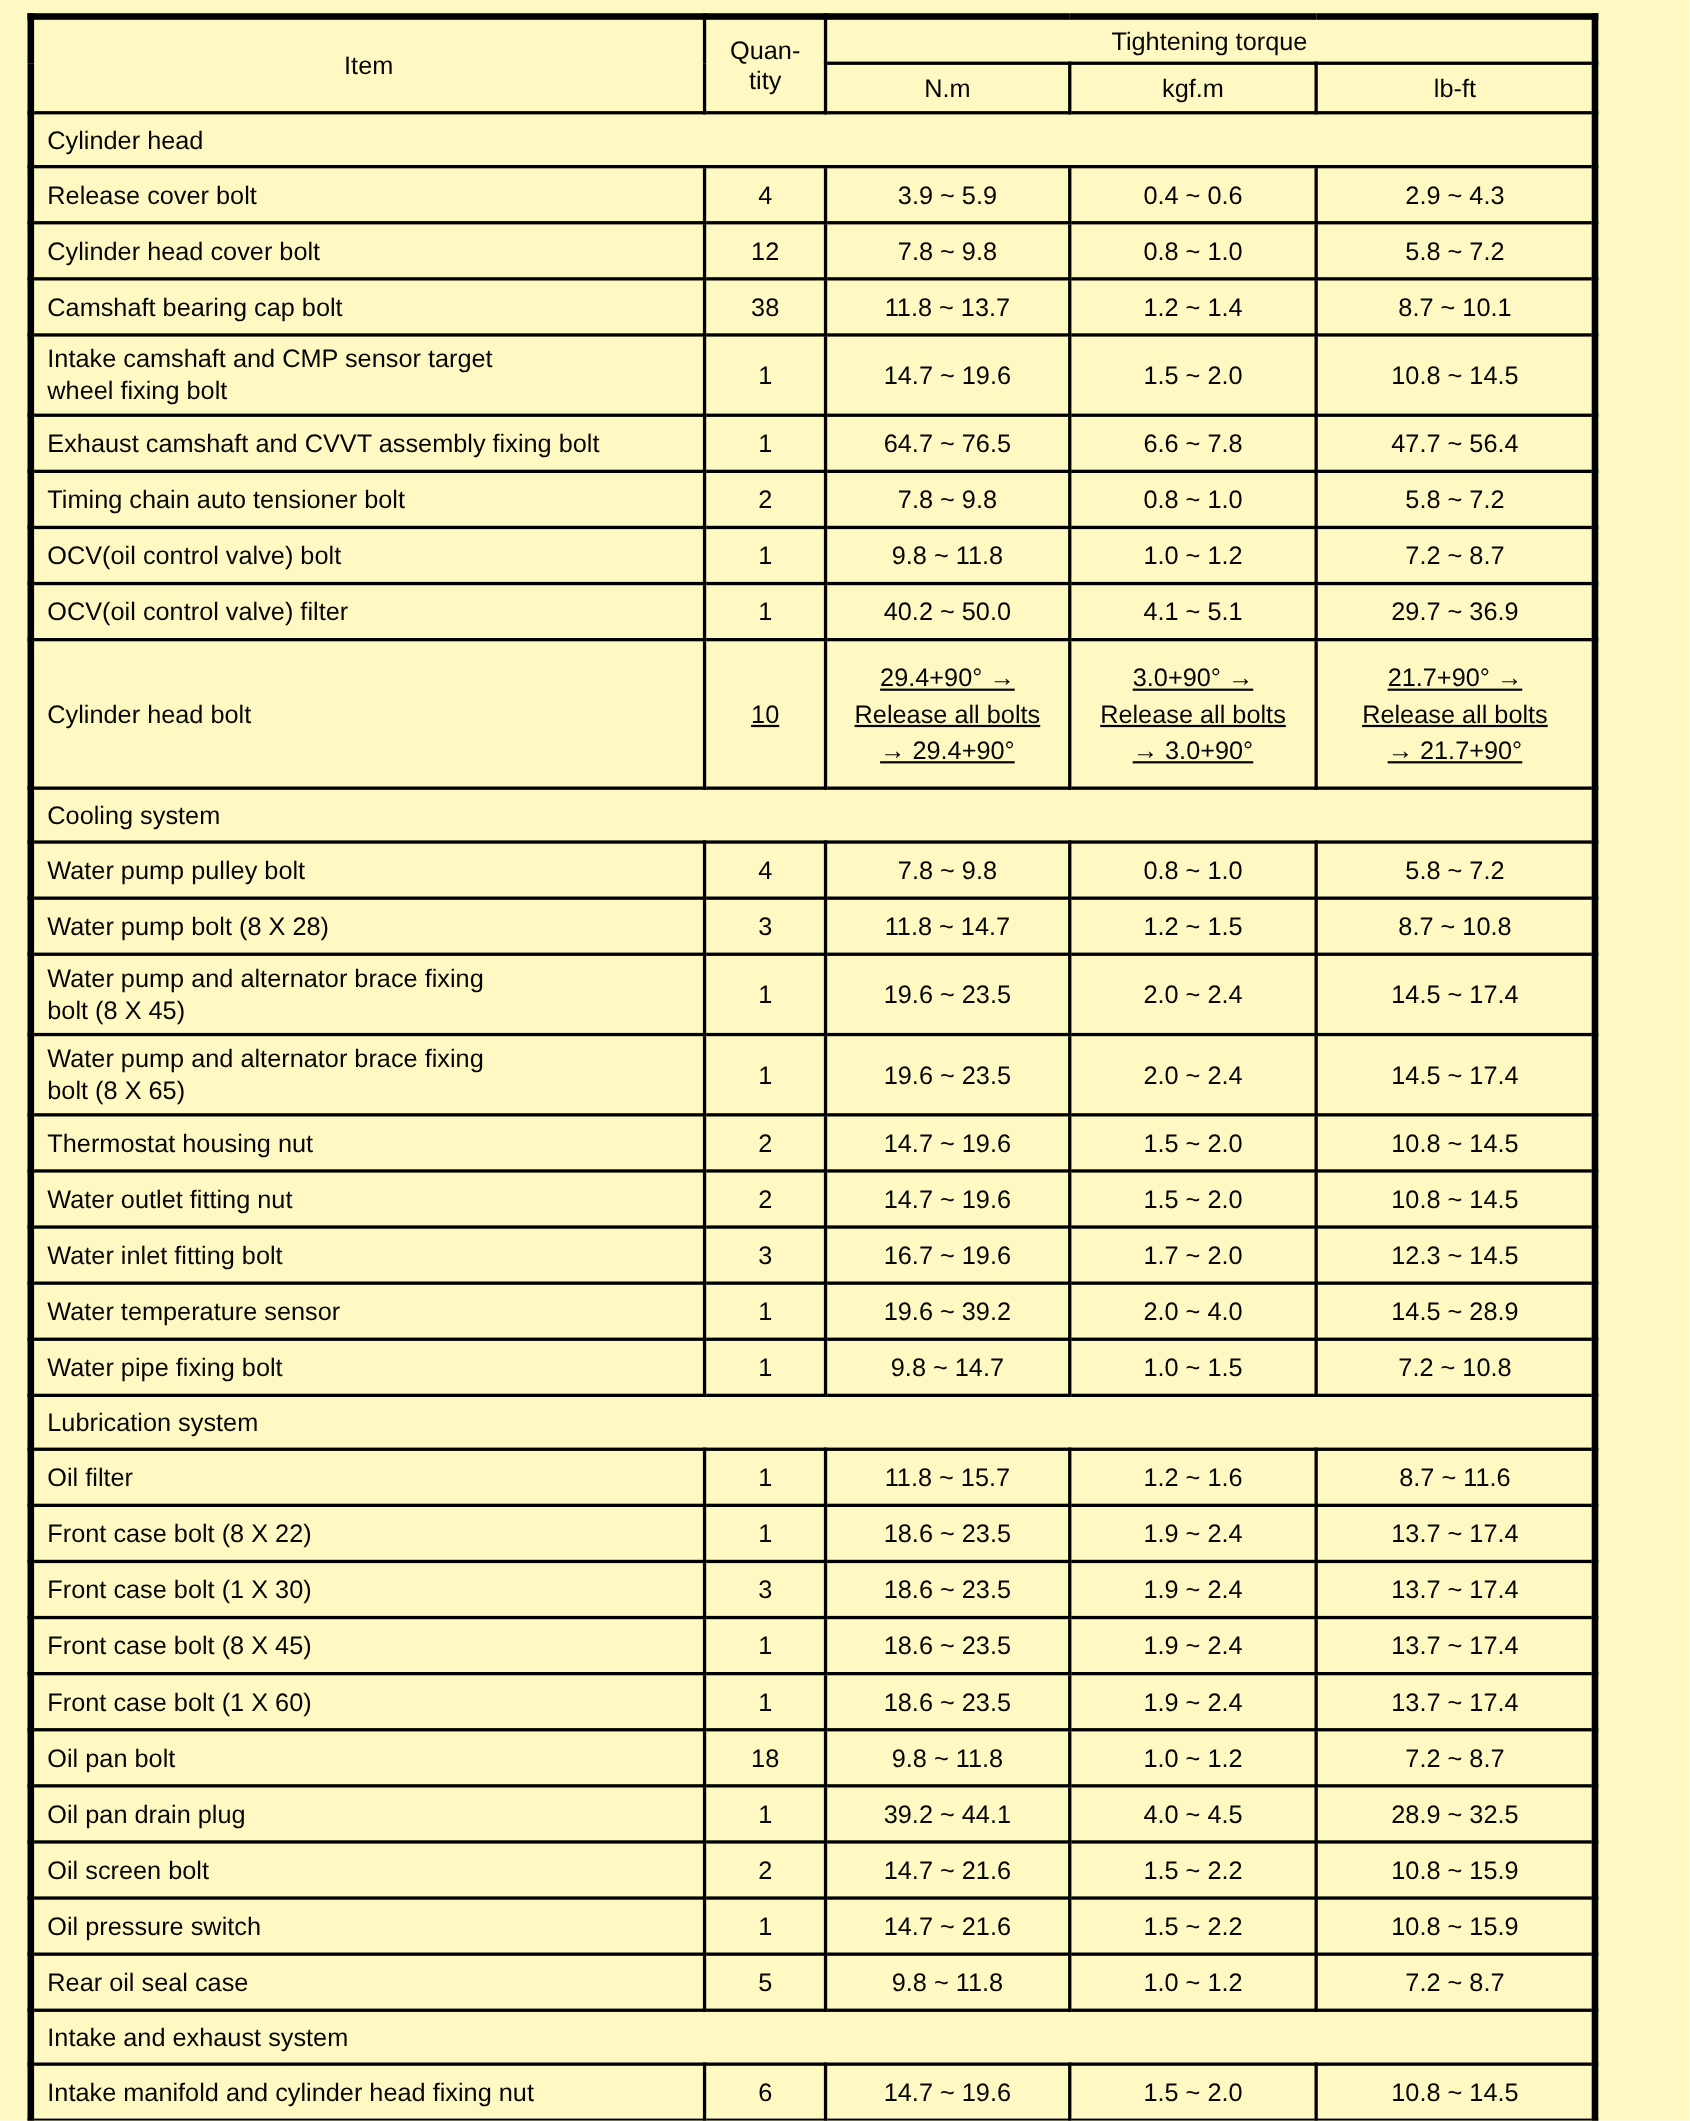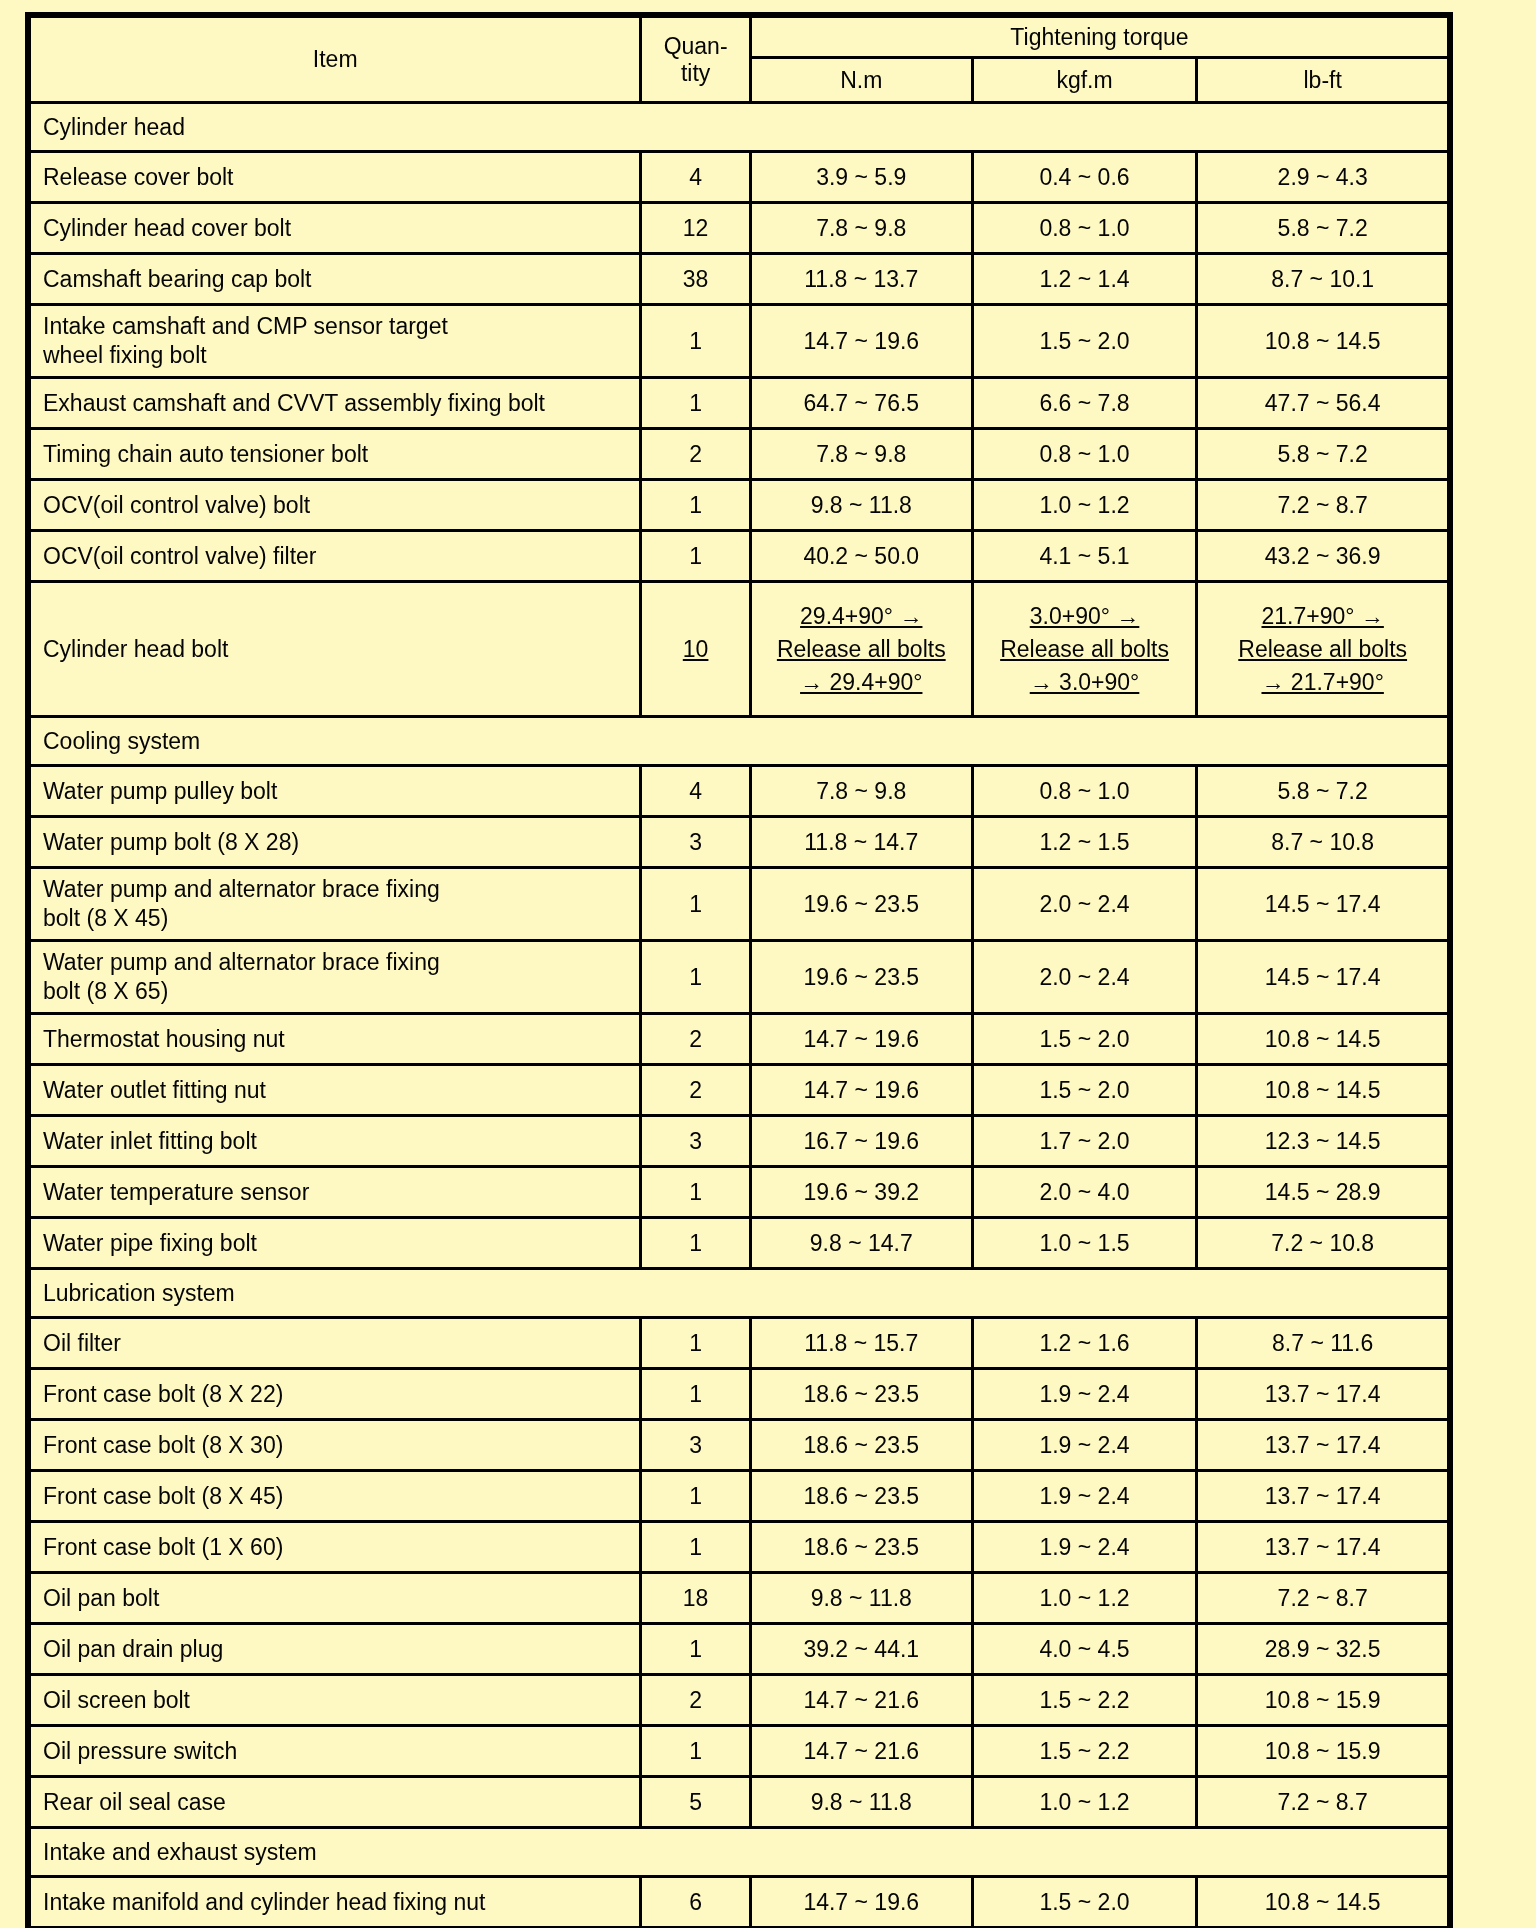--- a/index.html
+++ b/index.html
@@ -150,21 +150,21 @@
           <td class="num">1</td>
           <td class="num">9.8 ~ 11.8</td>
           <td class="num">1.0 ~ 1.2</td>
           <td class="num">7.2 ~ 8.7</td>
         </tr>
         <tr>
           <td class="item">OCV(oil control valve) filter</td>
           <td class="num">1</td>
           <td class="num">40.2 ~ 50.0</td>
           <td class="num">4.1 ~ 5.1</td>
-          <td class="num">43.2 ~ 36.9</td>
+          <td class="num">29.7 ~ 36.9</td>
         </tr>
         <tr class="tall">
           <td class="item">Cylinder head bolt</td>
           <td class="num">10</td>
           <td class="num">29.4+90° →
 Release all bolts
 → 29.4+90°</td>
           <td class="num">3.0+90° →
 Release all bolts
 → 3.0+90°</td>
@@ -251,21 +251,21 @@
           <td class="num">8.7 ~ 11.6</td>
         </tr>
         <tr>
           <td class="item">Front case bolt (8 X 22)</td>
           <td class="num">1</td>
           <td class="num">18.6 ~ 23.5</td>
           <td class="num">1.9 ~ 2.4</td>
           <td class="num">13.7 ~ 17.4</td>
         </tr>
         <tr>
-          <td class="item">Front case bolt (8 X 30)</td>
+          <td class="item">Front case bolt (1 X 30)</td>
           <td class="num">3</td>
           <td class="num">18.6 ~ 23.5</td>
           <td class="num">1.9 ~ 2.4</td>
           <td class="num">13.7 ~ 17.4</td>
         </tr>
         <tr>
           <td class="item">Front case bolt (8 X 45)</td>
           <td class="num">1</td>
           <td class="num">18.6 ~ 23.5</td>
           <td class="num">1.9 ~ 2.4</td>

